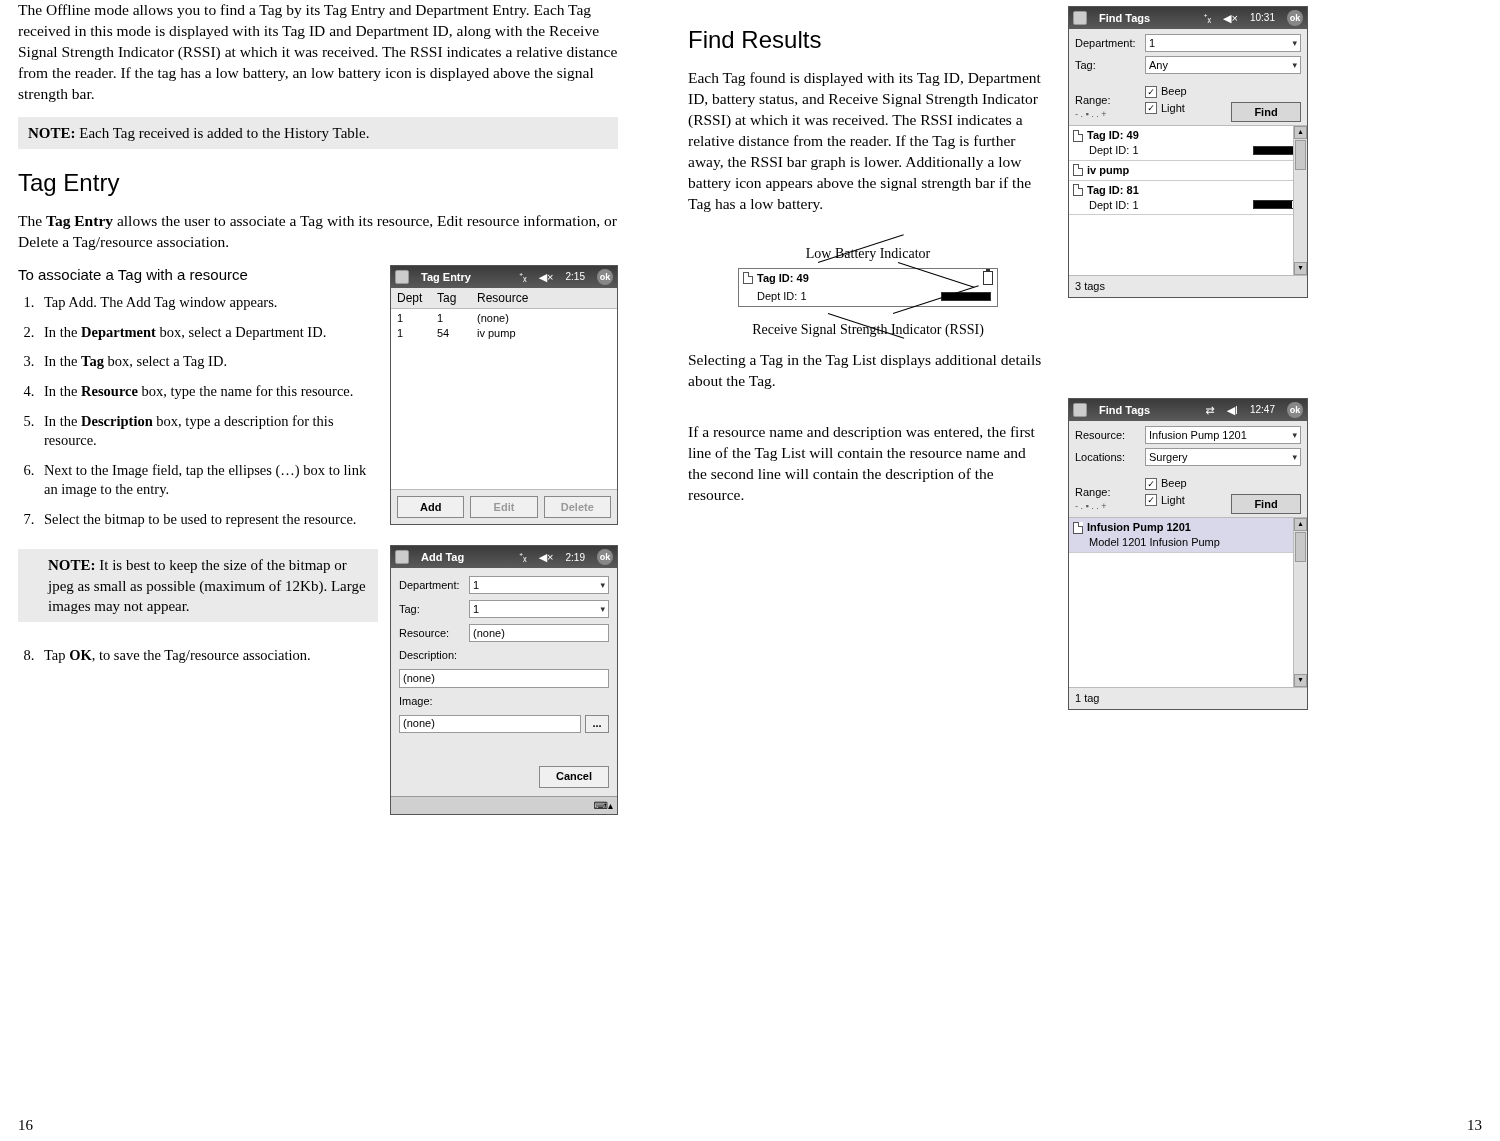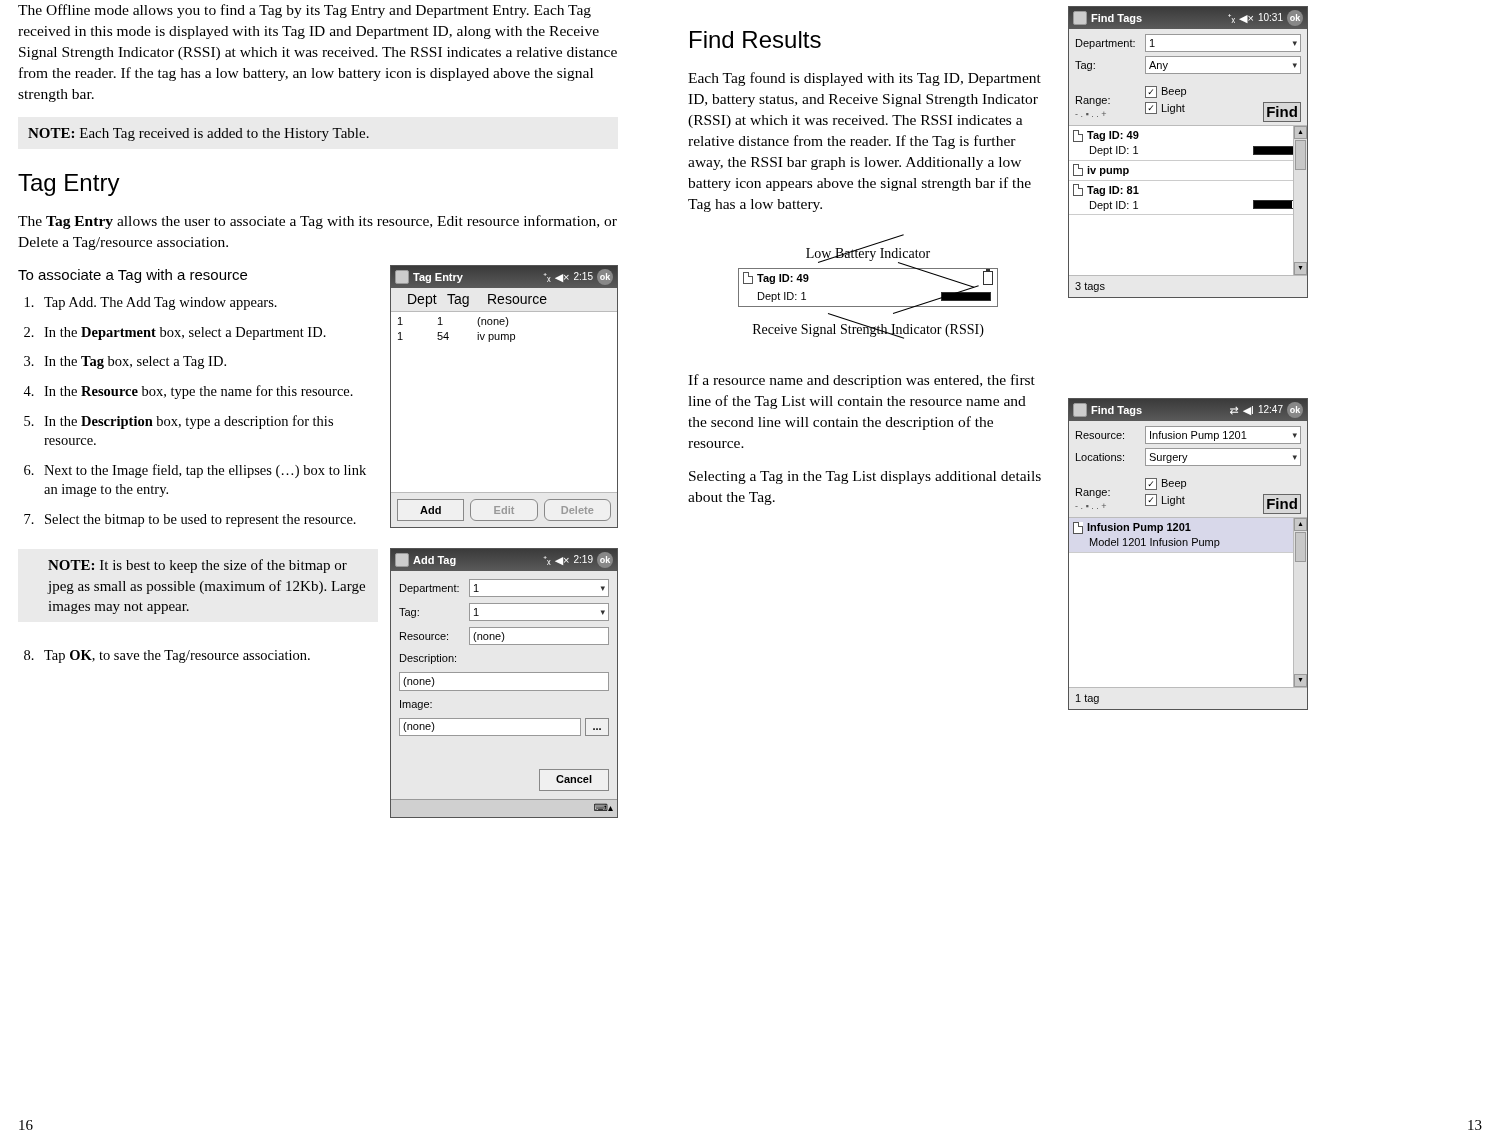--- a/index.html
+++ b/index.html
@@ -41,21 +41,21 @@
     background: #fff;
     margin-bottom: 20px;
   }
   .pda-titlebar {
     height: 22px;
     background: linear-gradient(#3a3a3a,#5a5a5a);
     color: #fff;
     display: flex;
     align-items: center;
     padding: 0 4px;
-    gap: 4px;
+    gap: 12px;
     font-size: 11px;
   }
   .pda-flag { width:14px;height:14px;background:#ccc;border:1px solid #999; border-radius:2px;}
   .pda-title { flex:1; font-weight:bold;}
   .pda-time { font-size:10px;}
   .pda-ok { width:16px;height:16px;border-radius:50%;background:#888;color:#fff;display:flex;align-items:center;justify-content:center;font-size:9px;font-weight:bold;}
   .pda-toolbar {
     background:#e8e8e8;
     padding:5px 6px;
     display:flex;
@@ -63,21 +63,21 @@
     gap:4px;
     font-size:11px;
   }
   .pda-row { display:flex; align-items:center; gap:6px; }
   .pda-row label { width:64px; color:#000;}
   .pda-input,.pda-select {
     flex:1; height:18px; border:1px solid #999; background:#fff; font-size:11px; padding:1px 3px;
     display:flex;align-items:center;justify-content:space-between;
   }
   .pda-select::after{content:"▾";font-size:9px;color:#333;}
-  .pda-find-btn { width:38px;height:20px;border:1px solid #666;background:#d8d8d8;display:flex;align-items:center;justify-content:center;font-weight:bold;font-size:15px;margin-top:24px;}
+  .pda-find-btn { width:70px;height:20px;border:1px solid #666;background:#d8d8d8;display:flex;align-items:center;justify-content:center;font-weight:bold;font-size:11px;margin-top:24px;}
   .pda-chk { display:flex;align-items:center;gap:4px;}
   .pda-chk-box{width:12px;height:12px;border:1px solid #666;background:#fff;display:flex;align-items:center;justify-content:center;font-size:9px;}
   .pda-list {
     background:#fff;
     height:150px;
     border-top:1px solid #bbb;
     overflow:hidden;
     position:relative;
   }
   .pda-list-item{
@@ -91,21 +91,21 @@
   .pda-list-item .line2{display:flex;align-items:center;justify-content:space-between;padding-left:16px;}
   .rssi-bar{width:50px;height:9px;border:1px solid #333;background:#fff;position:relative;}
   .rssi-bar .fill{position:absolute;left:0;top:0;bottom:0;background:#000;}
   .pda-footer{background:#e8e8e8;padding:3px 6px;font-size:11px;border-top:1px solid #bbb;}
   .scrollbar{position:absolute;right:0;top:0;bottom:0;width:14px;background:#e0e0e0;border-left:1px solid #bbb;}
   .scrollbar .arrow{height:13px;background:#c8c8c8;border:1px solid #999;font-size:8px;display:flex;align-items:center;justify-content:center;}
   .scrollbar .thumb{position:absolute;left:1px;right:1px;top:14px;height:30px;background:#c8c8c8;border:1px solid #999;}
 
   .pda-buttons-row{display:flex;gap:6px;padding:6px;background:#e8e8e8;border-top:1px solid #bbb;}
   .pda-btn{flex:1;height:22px;border:1px solid #888;background:#f0f0f0;display:flex;align-items:center;justify-content:center;font-size:11px;font-weight:bold;}
-  .pda-btn.disabled{color:#999;border-radius:6px;}
+  .pda-btn.disabled{color:#999;}
 
   .callout { font-family: Georgia, serif; font-size: 14px; text-align:center; margin:4px 0;}
   .callout-box {
     border:1px solid #777; background:#fff; width:260px; padding:0; font-family:Tahoma,sans-serif;font-size:11px;
   }
   .callout-box .line1{display:flex;align-items:center;gap:4px;font-weight:bold;padding:2px 4px;}
   .callout-box .line2{display:flex;align-items:center;justify-content:space-between;padding:1px 6px 3px 18px;}
   .batt-icon{width:10px;height:14px;border:1px solid #333;position:relative;}
   .batt-icon::before{content:"";position:absolute;top:-3px;left:2px;width:4px;height:2px;background:#333;}
   .doc-icon{width:10px;height:12px;border:1px solid #555;background:#fff;position:relative;}
@@ -141,21 +141,21 @@
 
       <div class="pda">
         <div class="pda-titlebar">
           <span class="pda-flag"></span>
           <span class="pda-title">Tag Entry</span>
           <span>⁺ₓ</span>
           <span>◀×</span>
           <span class="pda-time">2:15</span>
           <span class="pda-ok">ok</span>
         </div>
-        <div style="background:#e8e8e8;padding:2px 16px;display:flex;font-size:14px;border-bottom:1px solid #bbb;">
+        <div style="background:#e8e8e8;padding:2px 6px;display:flex;font-size:12px;border-bottom:1px solid #bbb;">
           <span style="width:40px;">Dept</span>
           <span style="width:40px;">Tag</span>
           <span>Resource</span>
         </div>
         <div style="height:180px;background:#fff;padding:2px 6px;font-size:11px;">
           <div style="display:flex;">
             <span style="width:40px;">1</span>
             <span style="width:40px;">1</span>
             <span>(none)</span>
           </div>
@@ -270,22 +270,22 @@
               </span>
           </div>
         </div>
         <div style="position:relative;margin-left:10px;">
           <div class="diag-line" style="width:90px;left:195px;top:6px;transform:rotate(-18deg);"></div>
           <div class="diag-line" style="width:80px;left:130px;top:6px;transform:rotate(18deg);"></div>
         </div>
         <div class="callout" style="margin-top:14px;">Receive Signal Strength Indicator (RSSI)</div>
       </div>
 
+      <p>Selecting a Tag in the Tag List displays additional details about the Tag.</p>
       <p style="margin-top:30px;">If a resource name and description was entered, the first line of the Tag List will contain the resource name and the second line will contain the description of the resource.</p>
-      <p>Selecting a Tag in the Tag List displays additional details about the Tag.</p>
     </div>
 
     <div class="col-right-imgs side-stack">
 
       <div class="pda" style="width:240px;">
         <div class="pda-titlebar">
           <span class="pda-flag"></span>
           <span class="pda-title">Find Tags</span>
           <span>⁺ₓ</span>
           <span>◀×</span>

